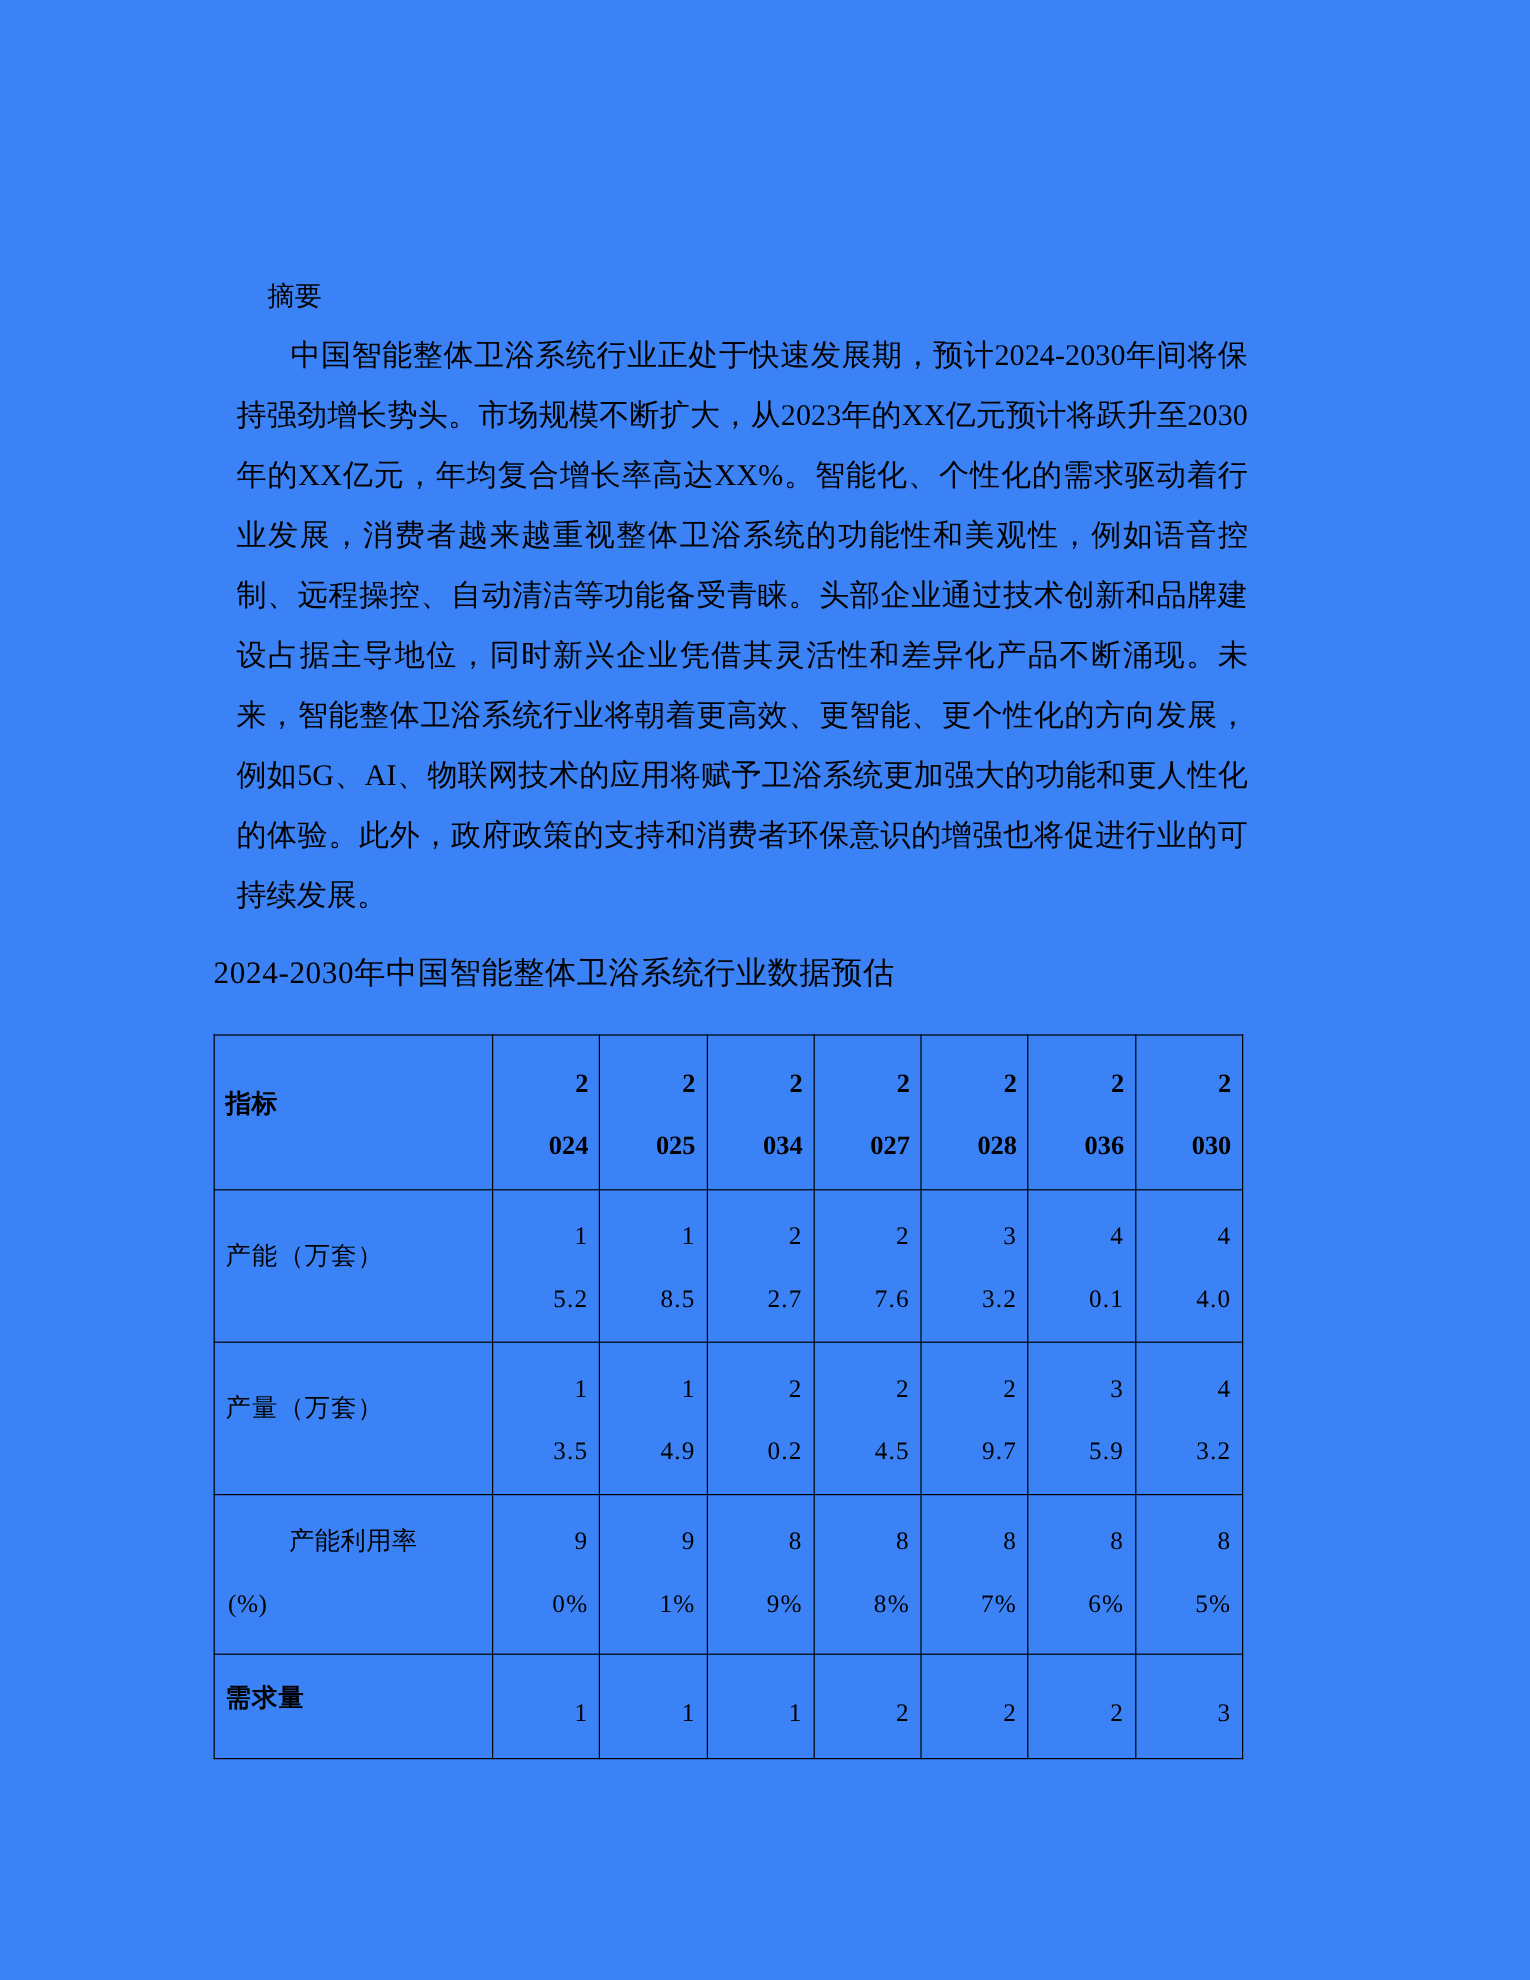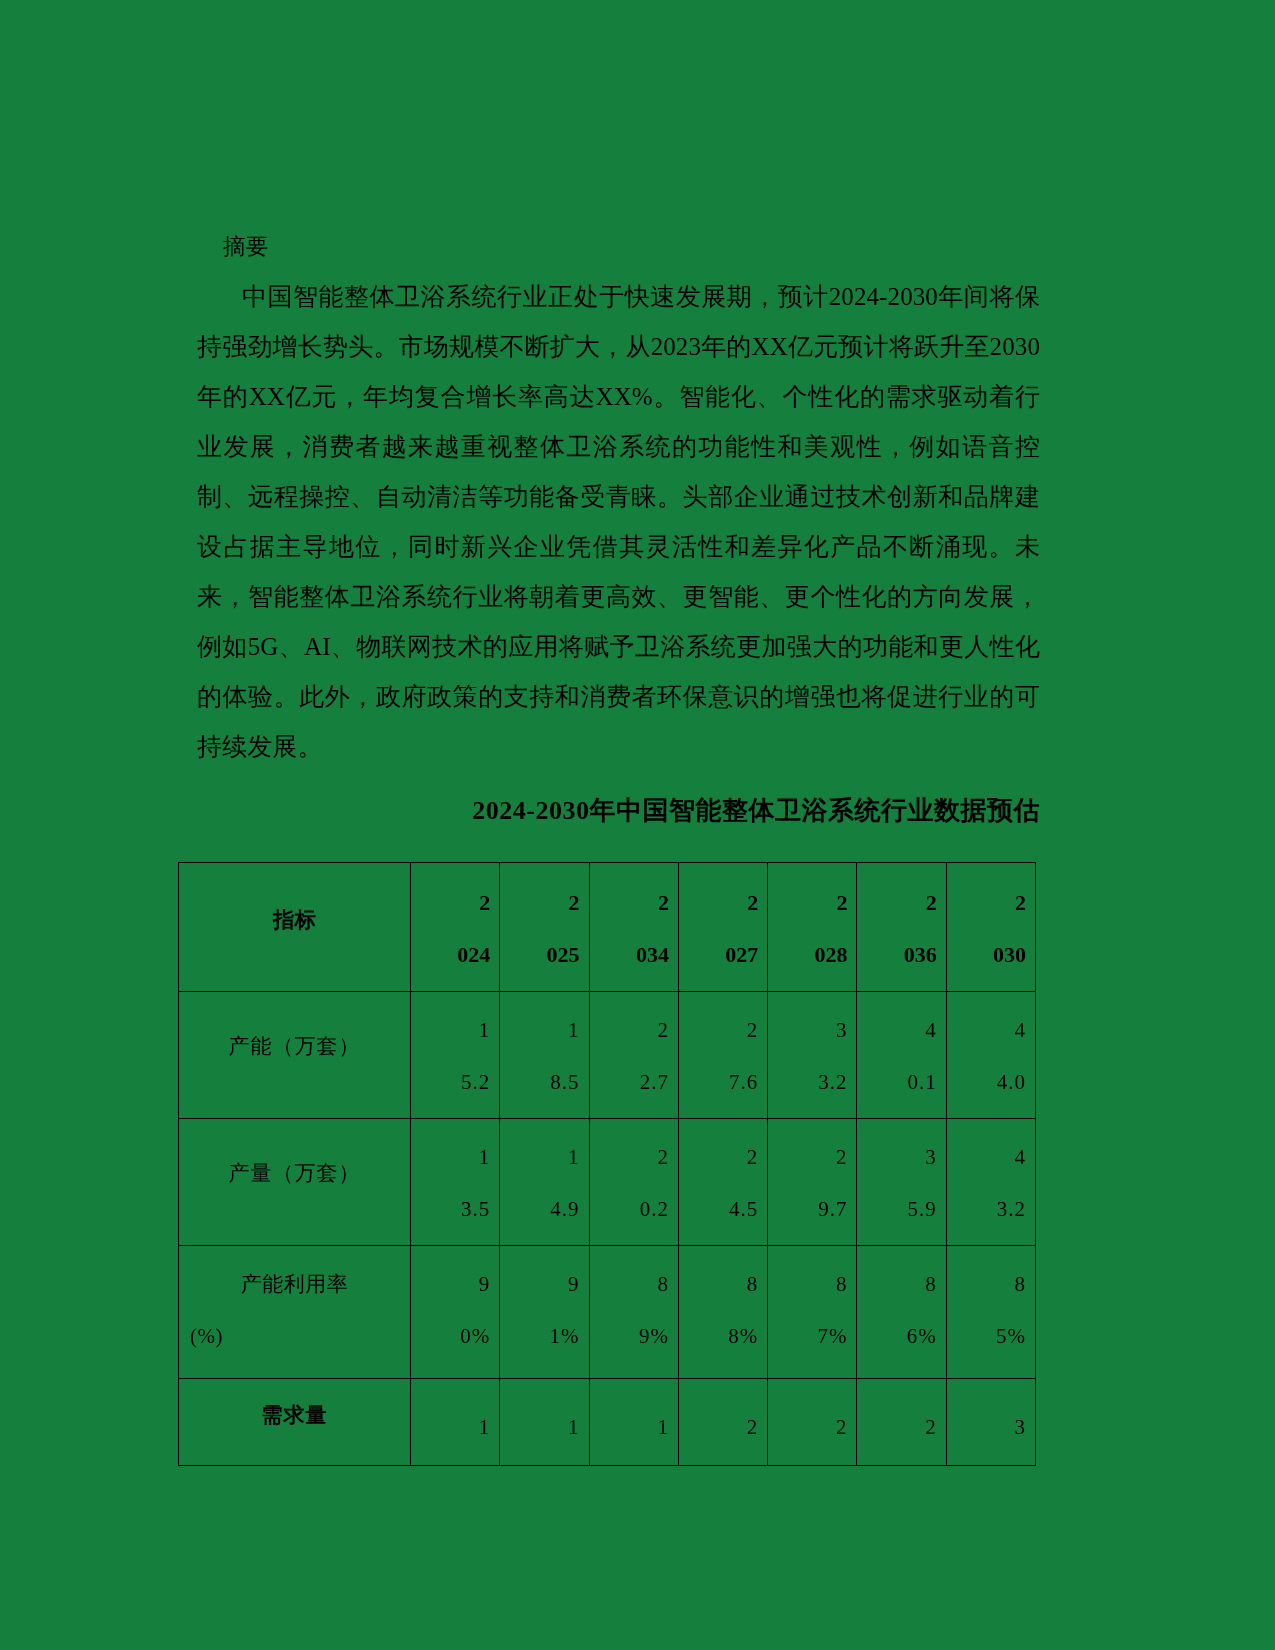--- a/index.html
+++ b/index.html
@@ -14,21 +14,21 @@
     font-family: "Liberation Serif", "DejaVu Serif", serif;
     color: #000000;
     overflow: hidden;
   }
 
   .page {
     position: absolute;
     left: 0; top: 0;
     width: 1275px;
     height: 1650px;
-    background: #15803d;
+    background: #3b82f6;
   }
 
   .content {
     position: absolute;
     left: 178px;
     top: 222px;
     width: 862px;
   }
 
   
@@ -49,23 +49,23 @@
     word-break: break-all;
     margin-left: 19px;
   }
 
   
   .table-title {
     position: absolute;
     left: 178px;
     top: 790px;
     width: 862px;
-    text-align: right;
+    text-align: left;
     font-size: 26px;
-    font-weight: bold;
+    font-weight: normal;
     line-height: 42px;
     font-family: "Liberation Serif", "DejaVu Serif", serif;
     letter-spacing: 0.5px;
   }
 
   
   .data-table-wrap {
     position: absolute;
     left: 178px;
     top: 862px;
@@ -90,21 +90,20 @@
   col.c-label { width: 232px; }
   col.c-year  { width: 89.3px; }
 
   .cell-inner {
     padding: 10px 9px 10px 9px;
     min-height: 94px;
     box-sizing: border-box;
   }
 
   .label-cell .cell-inner {
-    text-align: center;
     font-size: 21px;
     display: block;
   }
 
   .hdr-label .cell-inner {
     font-weight: bold;
     font-size: 21.5px;
     padding-top: 42px;
     min-height: 118px;
   }

